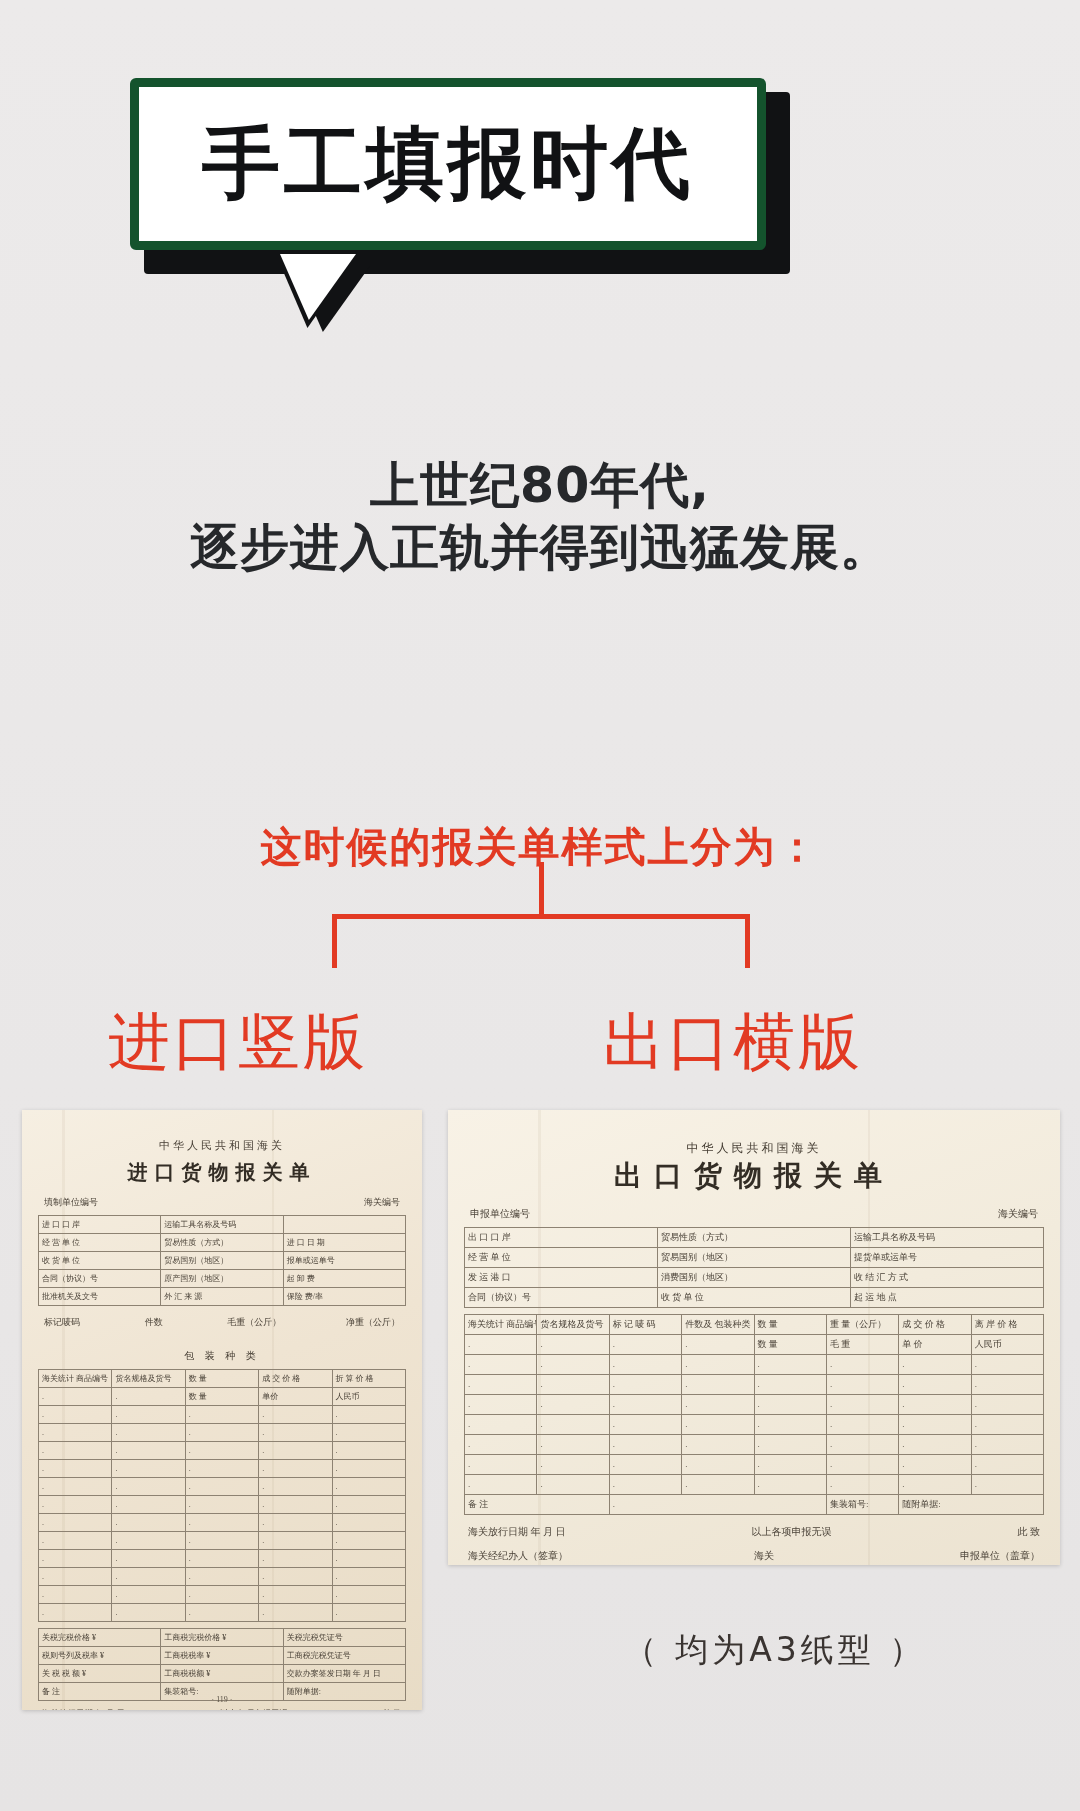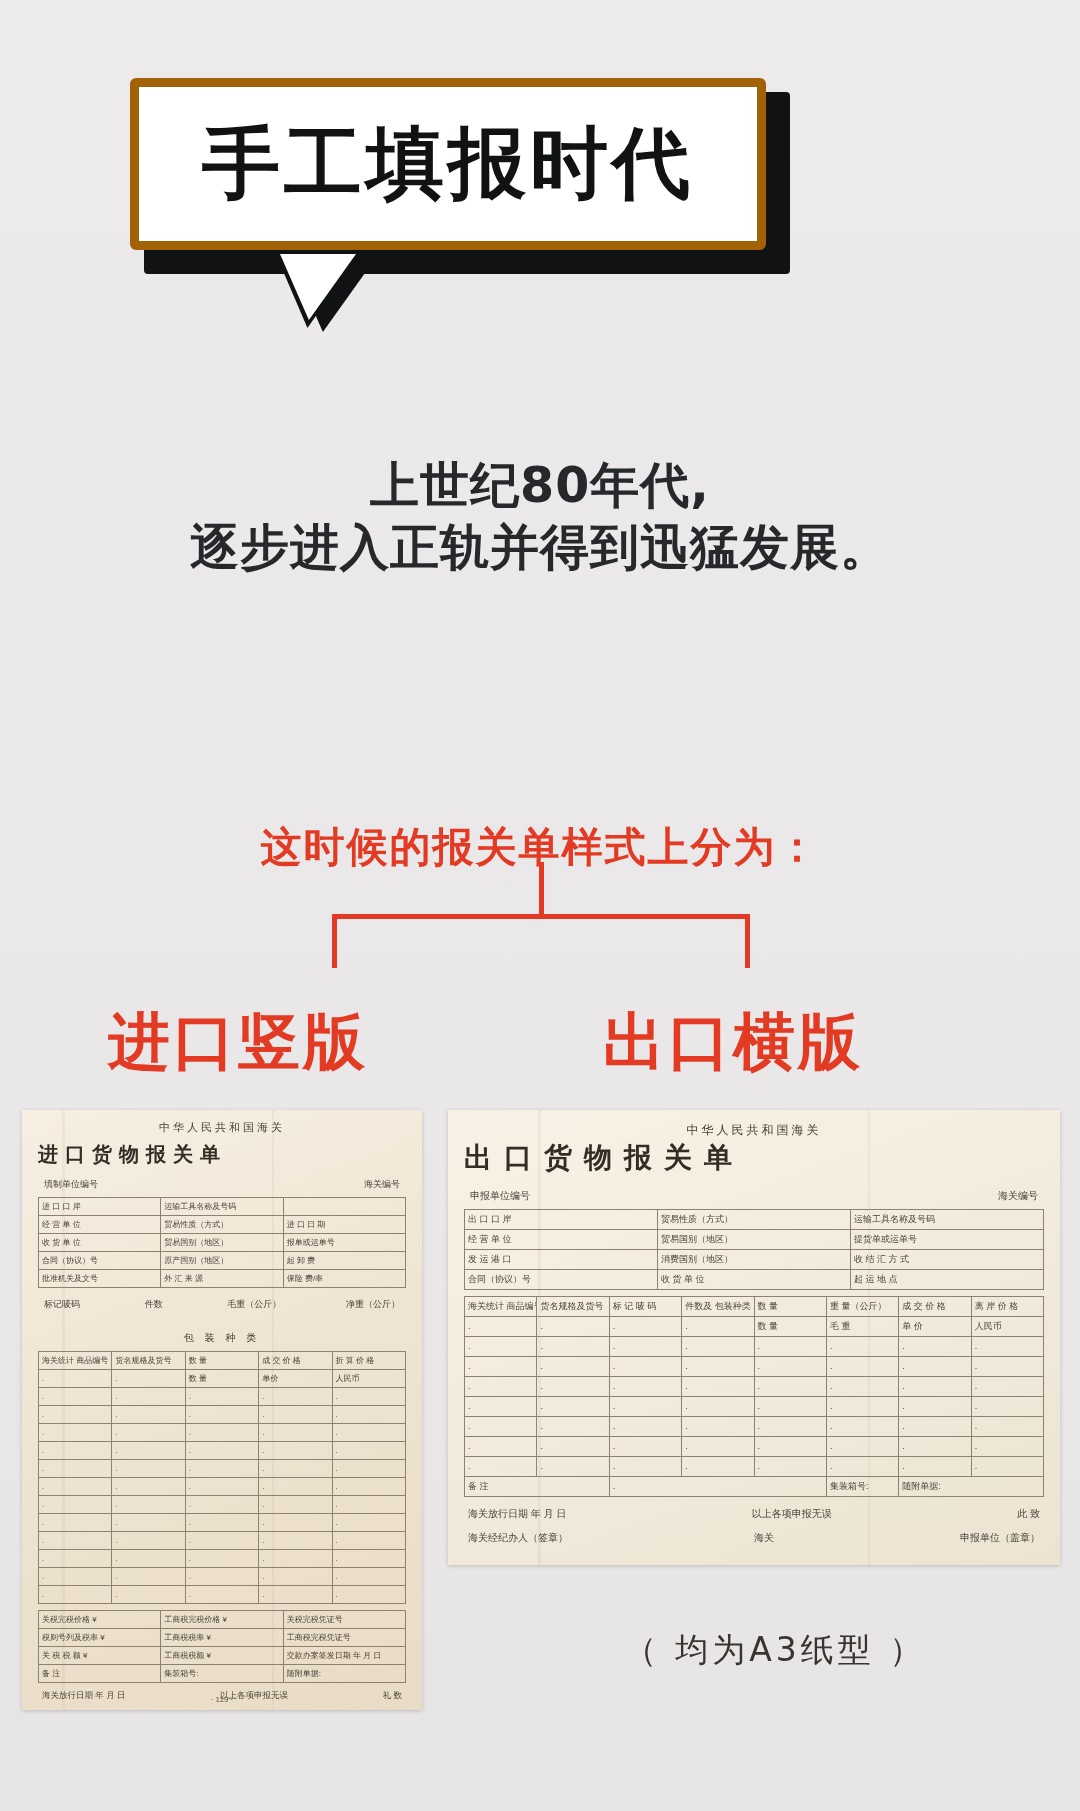--- a/index.html
+++ b/index.html
@@ -32,21 +32,21 @@
     background: #111214;
     border-radius: 4px;
   }
   .bubble {
     position: absolute;
     left: 0;
     top: 0;
     width: 636px;
     height: 172px;
     background: #ffffff;
-    border: 9px solid #a16207;
+    border: 9px solid #14532d;
     border-radius: 6px;
     box-sizing: border-box;
     display: flex;
     align-items: center;
     justify-content: center;
   }
   .bubble-text {
     font-family: "DejaVu Sans", sans-serif;
     font-weight: bold;
     font-size: 78px;
@@ -154,21 +154,21 @@
     height: 54px;
     background: #e23a23;
   }
 
   
   .cat-heading {
     position: absolute;
     top: 1000px;
     color: #e23a23;
     font-family: "DejaVu Serif", serif;
-    font-weight: bold;
+    font-weight: normal;
     font-size: 62px;
     letter-spacing: 3px;
     white-space: nowrap;
   }
   .cat-left  { left: 108px; }
   .cat-right { left: 603px; }
 
   
   .doc {
     position: absolute;
@@ -186,35 +186,35 @@
   .doc-right {
     left: 448px;
     top: 1110px;
     width: 612px;
     height: 455px;
     background: linear-gradient(160deg, #f8f2e6 0%, #f2ebdc 50%, #ece3d1 100%);
   }
   .doc-inner {
     position: absolute;
     inset: 0;
-    padding: 4px 16px;
+    padding: 22px 16px;
     box-sizing: border-box;
     color: #3b342c;
-    font-family: Liberation Sans, sans-serif;
+    font-family: Liberation Serif, serif;
   }
   .doc-org {
     text-align: center;
     font-size: 11px;
     letter-spacing: 3px;
     color: #453d33;
   }
   .doc-left .doc-org { margin-top: 6px; }
   .doc-right .doc-org { margin-top: 8px; font-size: 12px; }
   .doc-title {
-    text-align: left;
+    text-align: center;
     font-size: 20px;
     font-weight: bold;
     letter-spacing: 7px;
     margin-top: 6px;
     color: #332d25;
   }
   .doc-right .doc-title { font-size: 28px; letter-spacing: 12px; margin-top: 0; }
 
   .meta-row {
     display: flex;

